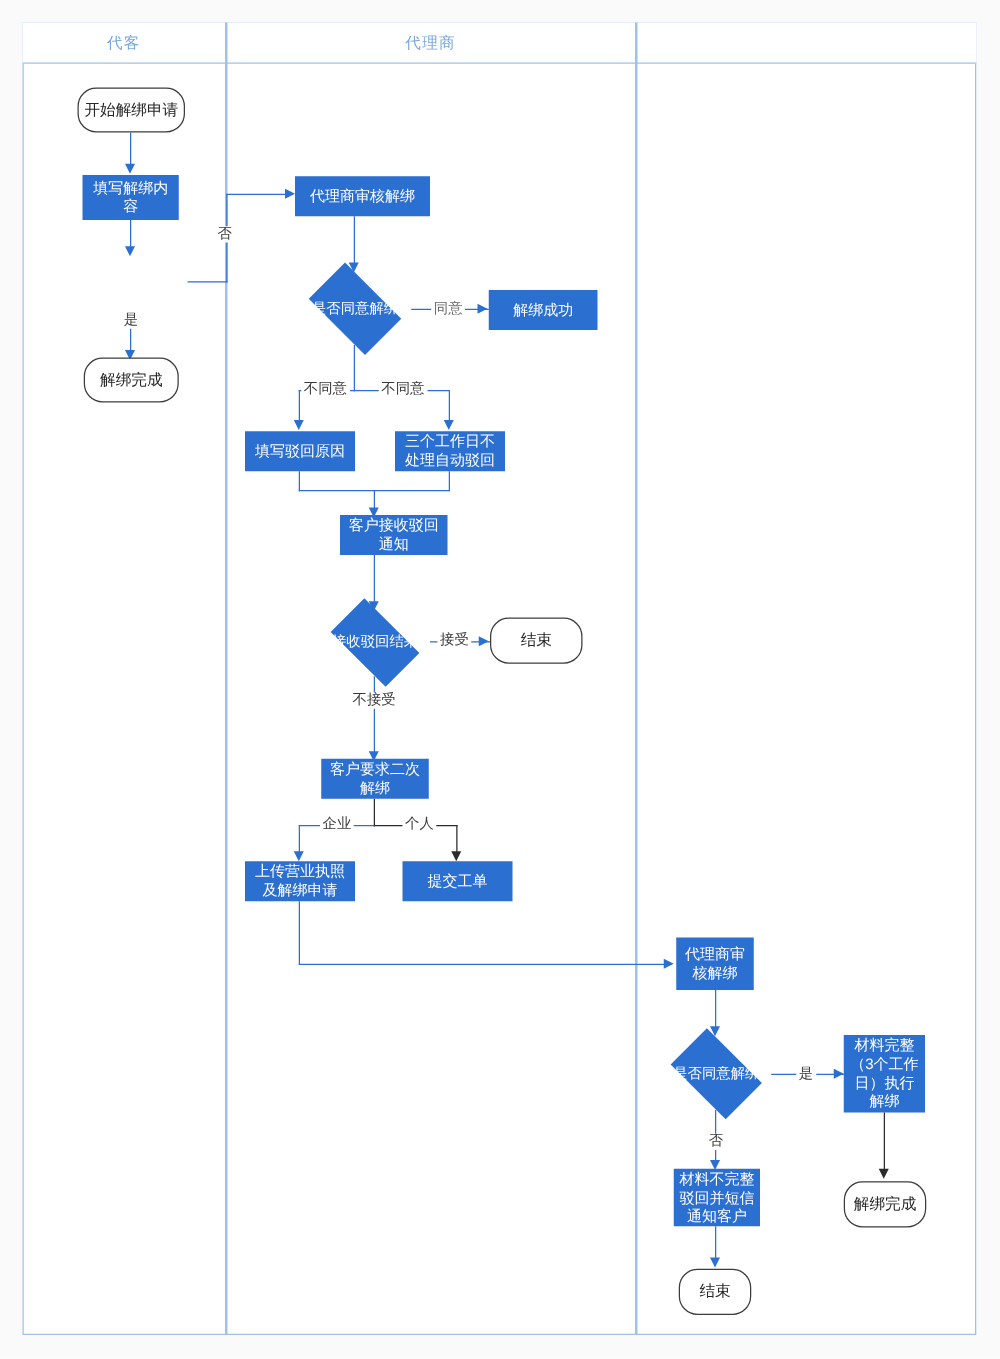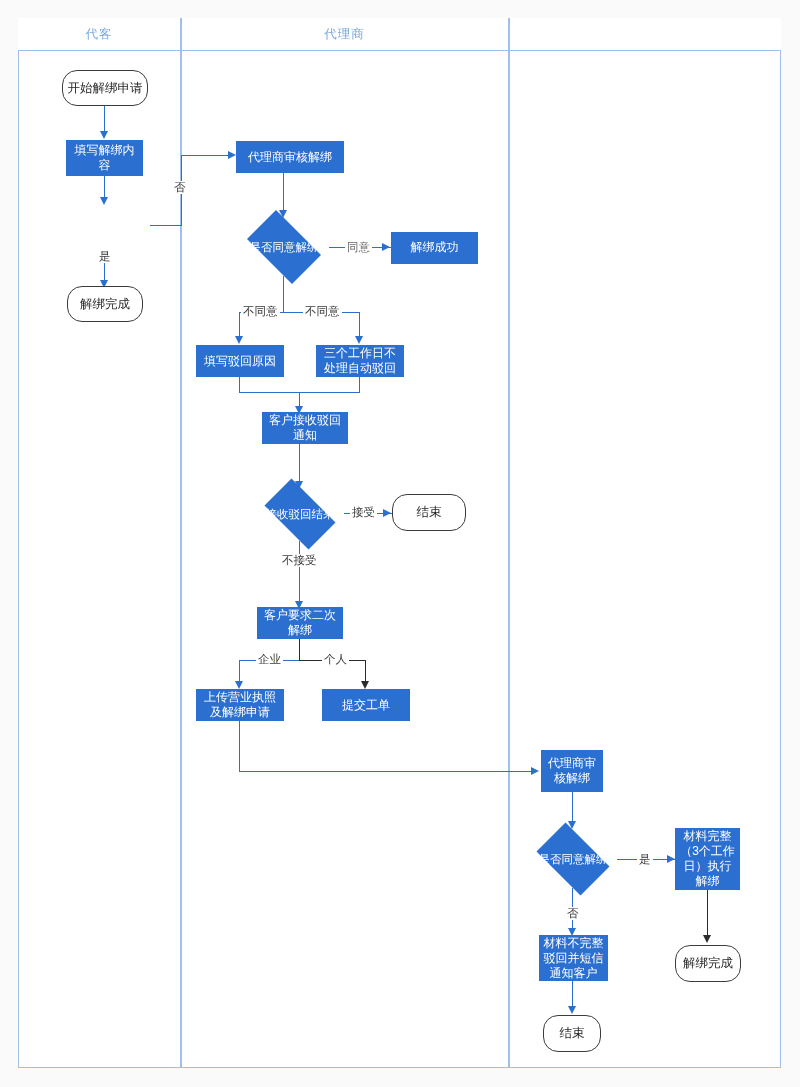--- a/index.html
+++ b/index.html
@@ -118,21 +118,21 @@
 
   <div class="node diamond" style="left:239px;top:218px;width:90px;height:58px;">
     <div class="dshape"></div>
     <div class="dtext">是否同意解绑</div>
   </div>
 
   <div class="seg h" style="left:329px;top:247px;width:62px;"></div>
   <div class="arrow right" style="left:382px;top:243px;"></div>
   <div class="elabel gray" style="left:345px;top:241px;">同意</div>
 
-  <div class="node proc" style="left:391px;top:232px;width:87px;height:32px;font-family:Liberation Mono, monospace;">解绑成功</div>
+  <div class="node proc" style="left:391px;top:232px;width:87px;height:32px;">解绑成功</div>
 
   <div class="seg v" style="left:283px;top:276px;height:37px;"></div>
   <div class="seg h" style="left:239px;top:312px;width:45px;"></div>
   <div class="seg v" style="left:239px;top:312px;height:26px;"></div>
   <div class="arrow down" style="left:235px;top:336px;"></div>
   <div class="elabel" style="left:241px;top:305px;">不同意</div>
 
   <div class="seg h" style="left:283px;top:312px;width:77px;"></div>
   <div class="seg v" style="left:359px;top:312px;height:26px;"></div>
   <div class="arrow down" style="left:355px;top:336px;"></div>
@@ -140,21 +140,21 @@
 
   <div class="node proc" style="left:196px;top:345px;width:88px;height:32px;">填写驳回原因</div>
   <div class="node proc" style="left:316px;top:345px;width:88px;height:32px;">三个工作日不处理自动驳回</div>
 
   <div class="seg v" style="left:239px;top:377px;height:16px;"></div>
   <div class="seg v" style="left:359px;top:377px;height:16px;"></div>
   <div class="seg h" style="left:239px;top:392px;width:121px;"></div>
   <div class="seg v" style="left:299px;top:392px;height:18px;"></div>
   <div class="arrow down" style="left:295px;top:406px;"></div>
 
-  <div class="node proc" style="left:262px;top:412px;width:86px;height:32px;">客户接收驳回通知</div>
+  <div class="node proc" style="left:272px;top:412px;width:86px;height:32px;">客户接收驳回通知</div>
 
   <div class="seg v" style="left:299px;top:444px;height:40px;"></div>
   <div class="arrow down" style="left:295px;top:481px;"></div>
 
   <div class="node diamond" style="left:256px;top:487px;width:88px;height:54px;">
     <div class="dshape"></div>
     <div class="dtext">接收驳回结果</div>
   </div>
 
   <div class="seg h" style="left:344px;top:513px;width:48px;"></div>

